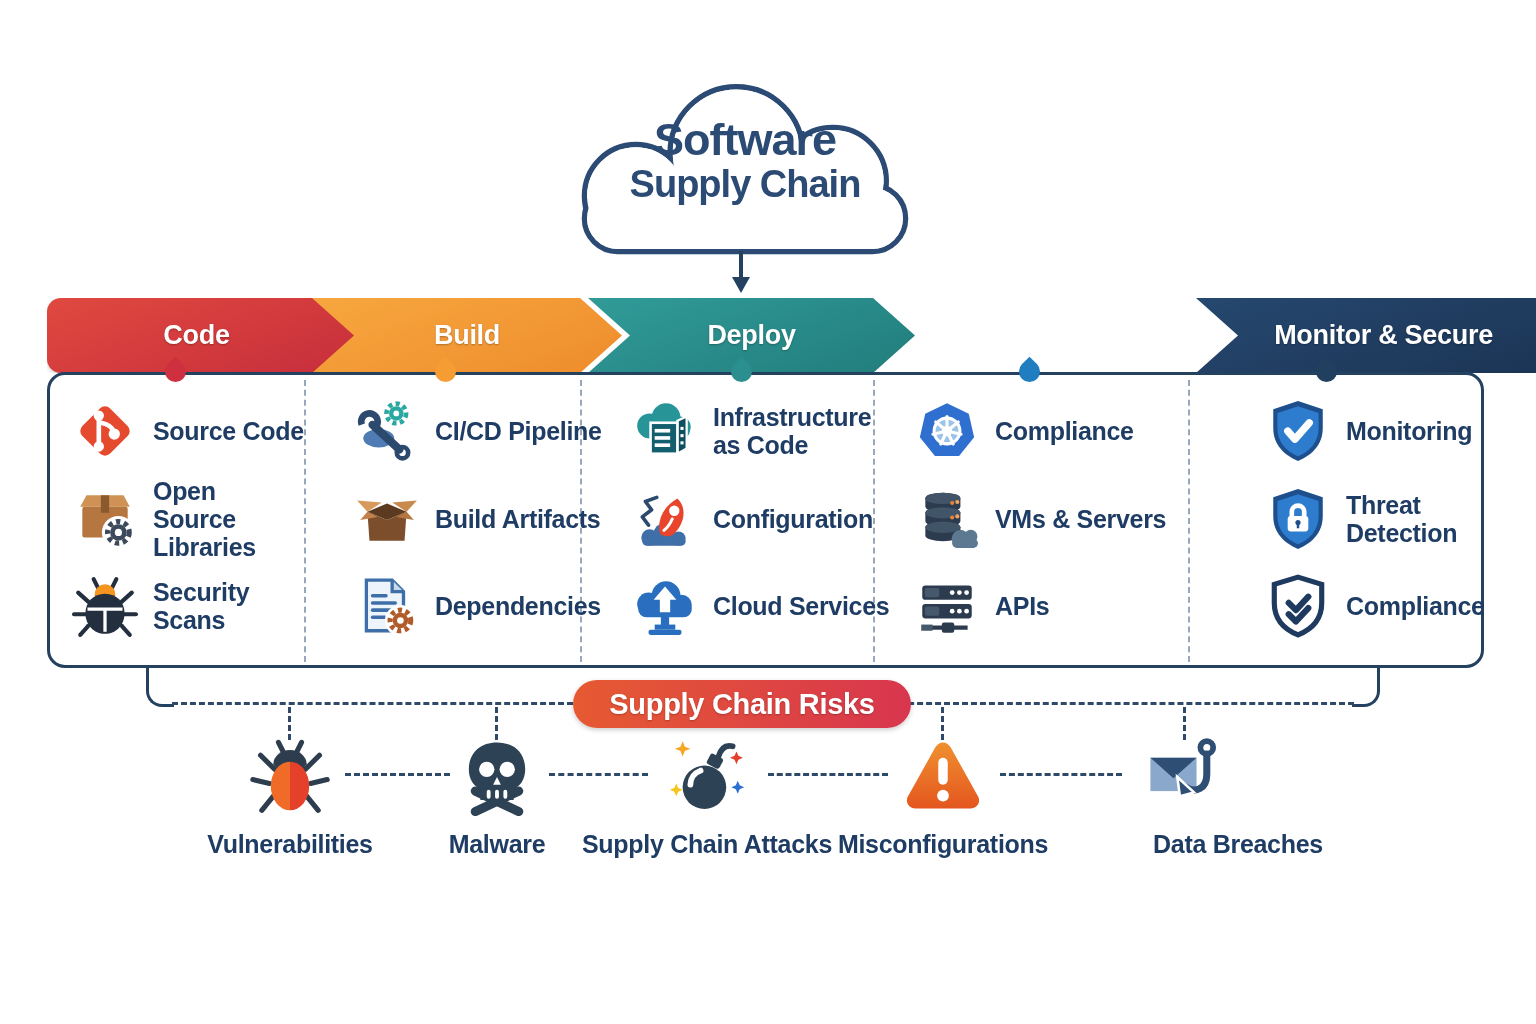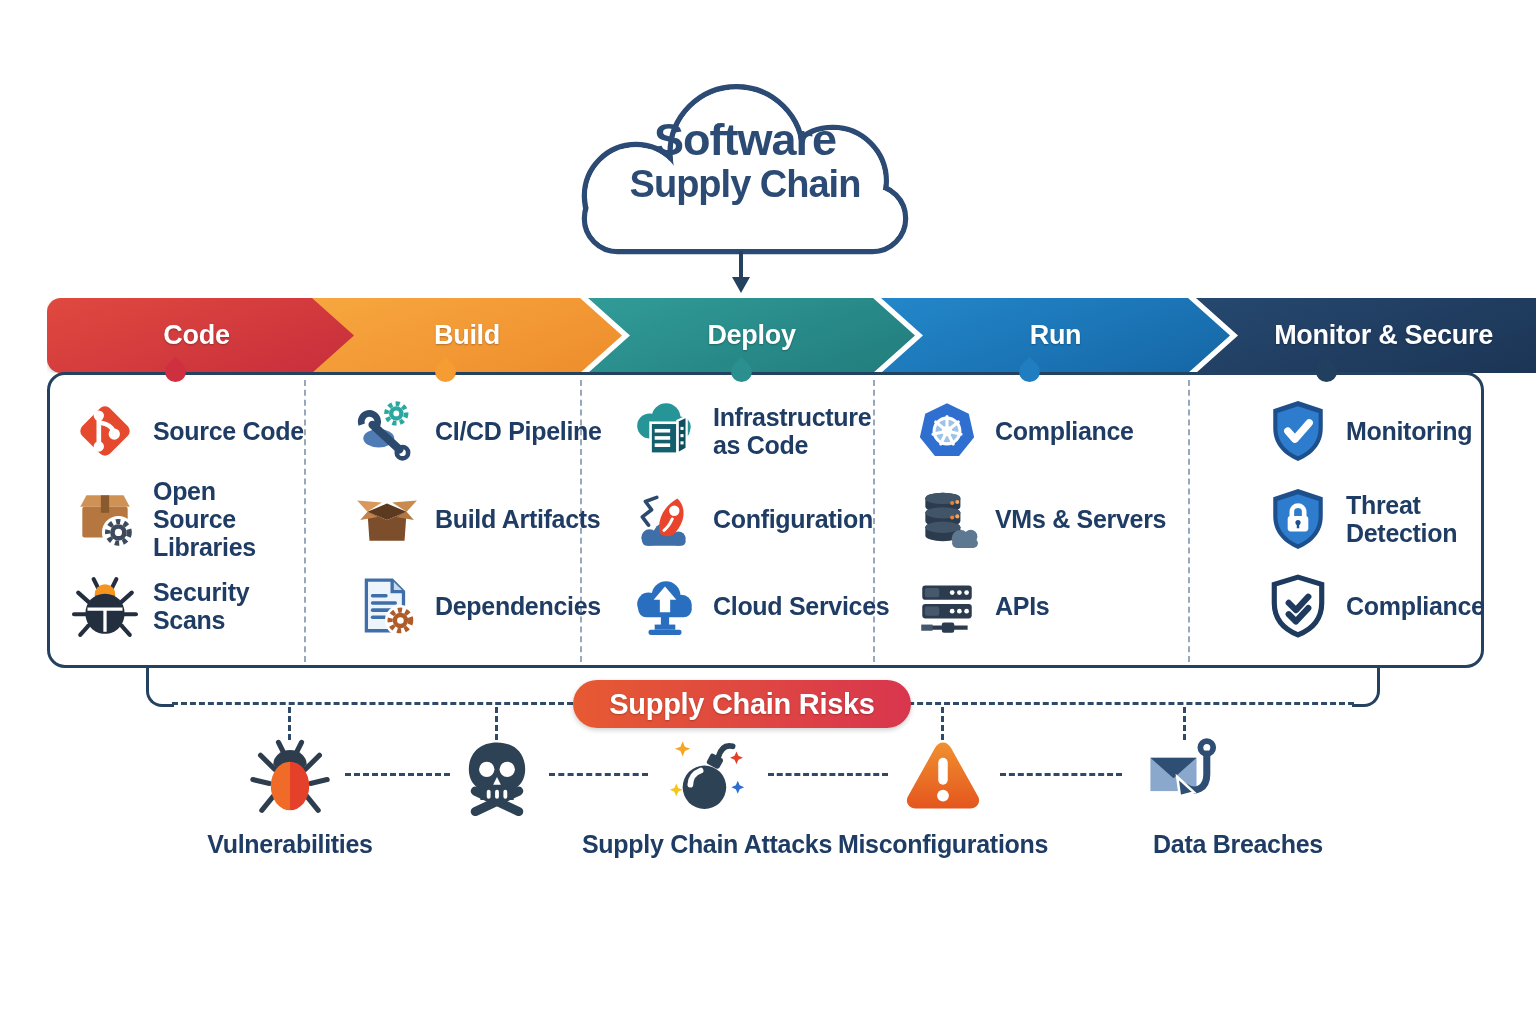--- a/index.html
+++ b/index.html
@@ -89,23 +89,20 @@
 
   <div class="stage-arrow arrow-first" style="background: linear-gradient(160deg, rgb(224, 73, 63), rgb(197, 44, 60));">
       <span>Code</span>
     </div>
   <div class="stage-arrow arrow-mid arrow-2" style="background: linear-gradient(160deg, rgb(247, 167, 63), rgb(238, 140, 44)); justify-content: center;">
       <span>Build</span>
     </div>
   <div class="stage-arrow arrow-mid arrow-3" style="background: linear-gradient(160deg, rgb(49, 155, 152), rgb(33, 125, 124));">
       <span>Deploy</span>
     </div>
-  <div class="stage-arrow arrow-mid arrow-4" style="background: linear-gradient(160deg, rgb(35, 135, 202), rgb(21, 102, 165));">
-      <span>Run</span>
-    </div>
   <div class="stage-arrow arrow-last" style="background: linear-gradient(160deg, rgb(38, 72, 111), rgb(27, 52, 84));">
       <span>Monitor &amp; Secure</span>
     </div>
 
   <span class="droplet" style="left: 165px; background: rgb(207, 48, 64);"></span>
   <span class="droplet" style="left: 435px; background: rgb(245, 157, 50);"></span>
   <span class="droplet" style="left: 731px; background: rgb(42, 143, 142);"></span>
   <span class="droplet" style="left: 1019px; background: rgb(31, 125, 192);"></span>
   <span class="droplet" style="left: 1316px; background: rgb(33, 64, 95);"></span>
 
@@ -455,17 +452,18 @@
     <svg viewBox="0 0 64 64">
       <rect x="5" y="17" width="36" height="26" fill="#8aa8cc"></rect>
       <polygon points="5,17 41,17 23,33" fill="#2e4e74"></polygon>
       <circle cx="49" cy="9" r="5" fill="none" stroke="#2e4e74" stroke-width="4.5"></circle>
       <path d="M49,14 V30 C49,41 40,45 33,40" stroke="#2e4e74" stroke-width="5.5" fill="none" stroke-linecap="round"></path>
       <polygon points="26,32 39,44 28,47" fill="#2e4e74" stroke="#fff" stroke-width="2"></polygon>
     </svg>
     </div>
 
   <div class="risk-lbl" style="left:150px">Vulnerabilities</div>
+  <div class="risk-lbl" style="left:357px">Malware</div>
   <div class="risk-lbl" style="left:567px">Supply Chain Attacks</div>
   <div class="risk-lbl" style="left:803px">Misconfigurations</div>
   <div class="risk-lbl" style="left:1098px">Data Breaches</div>
 
 </div>
 
 </body></html>

